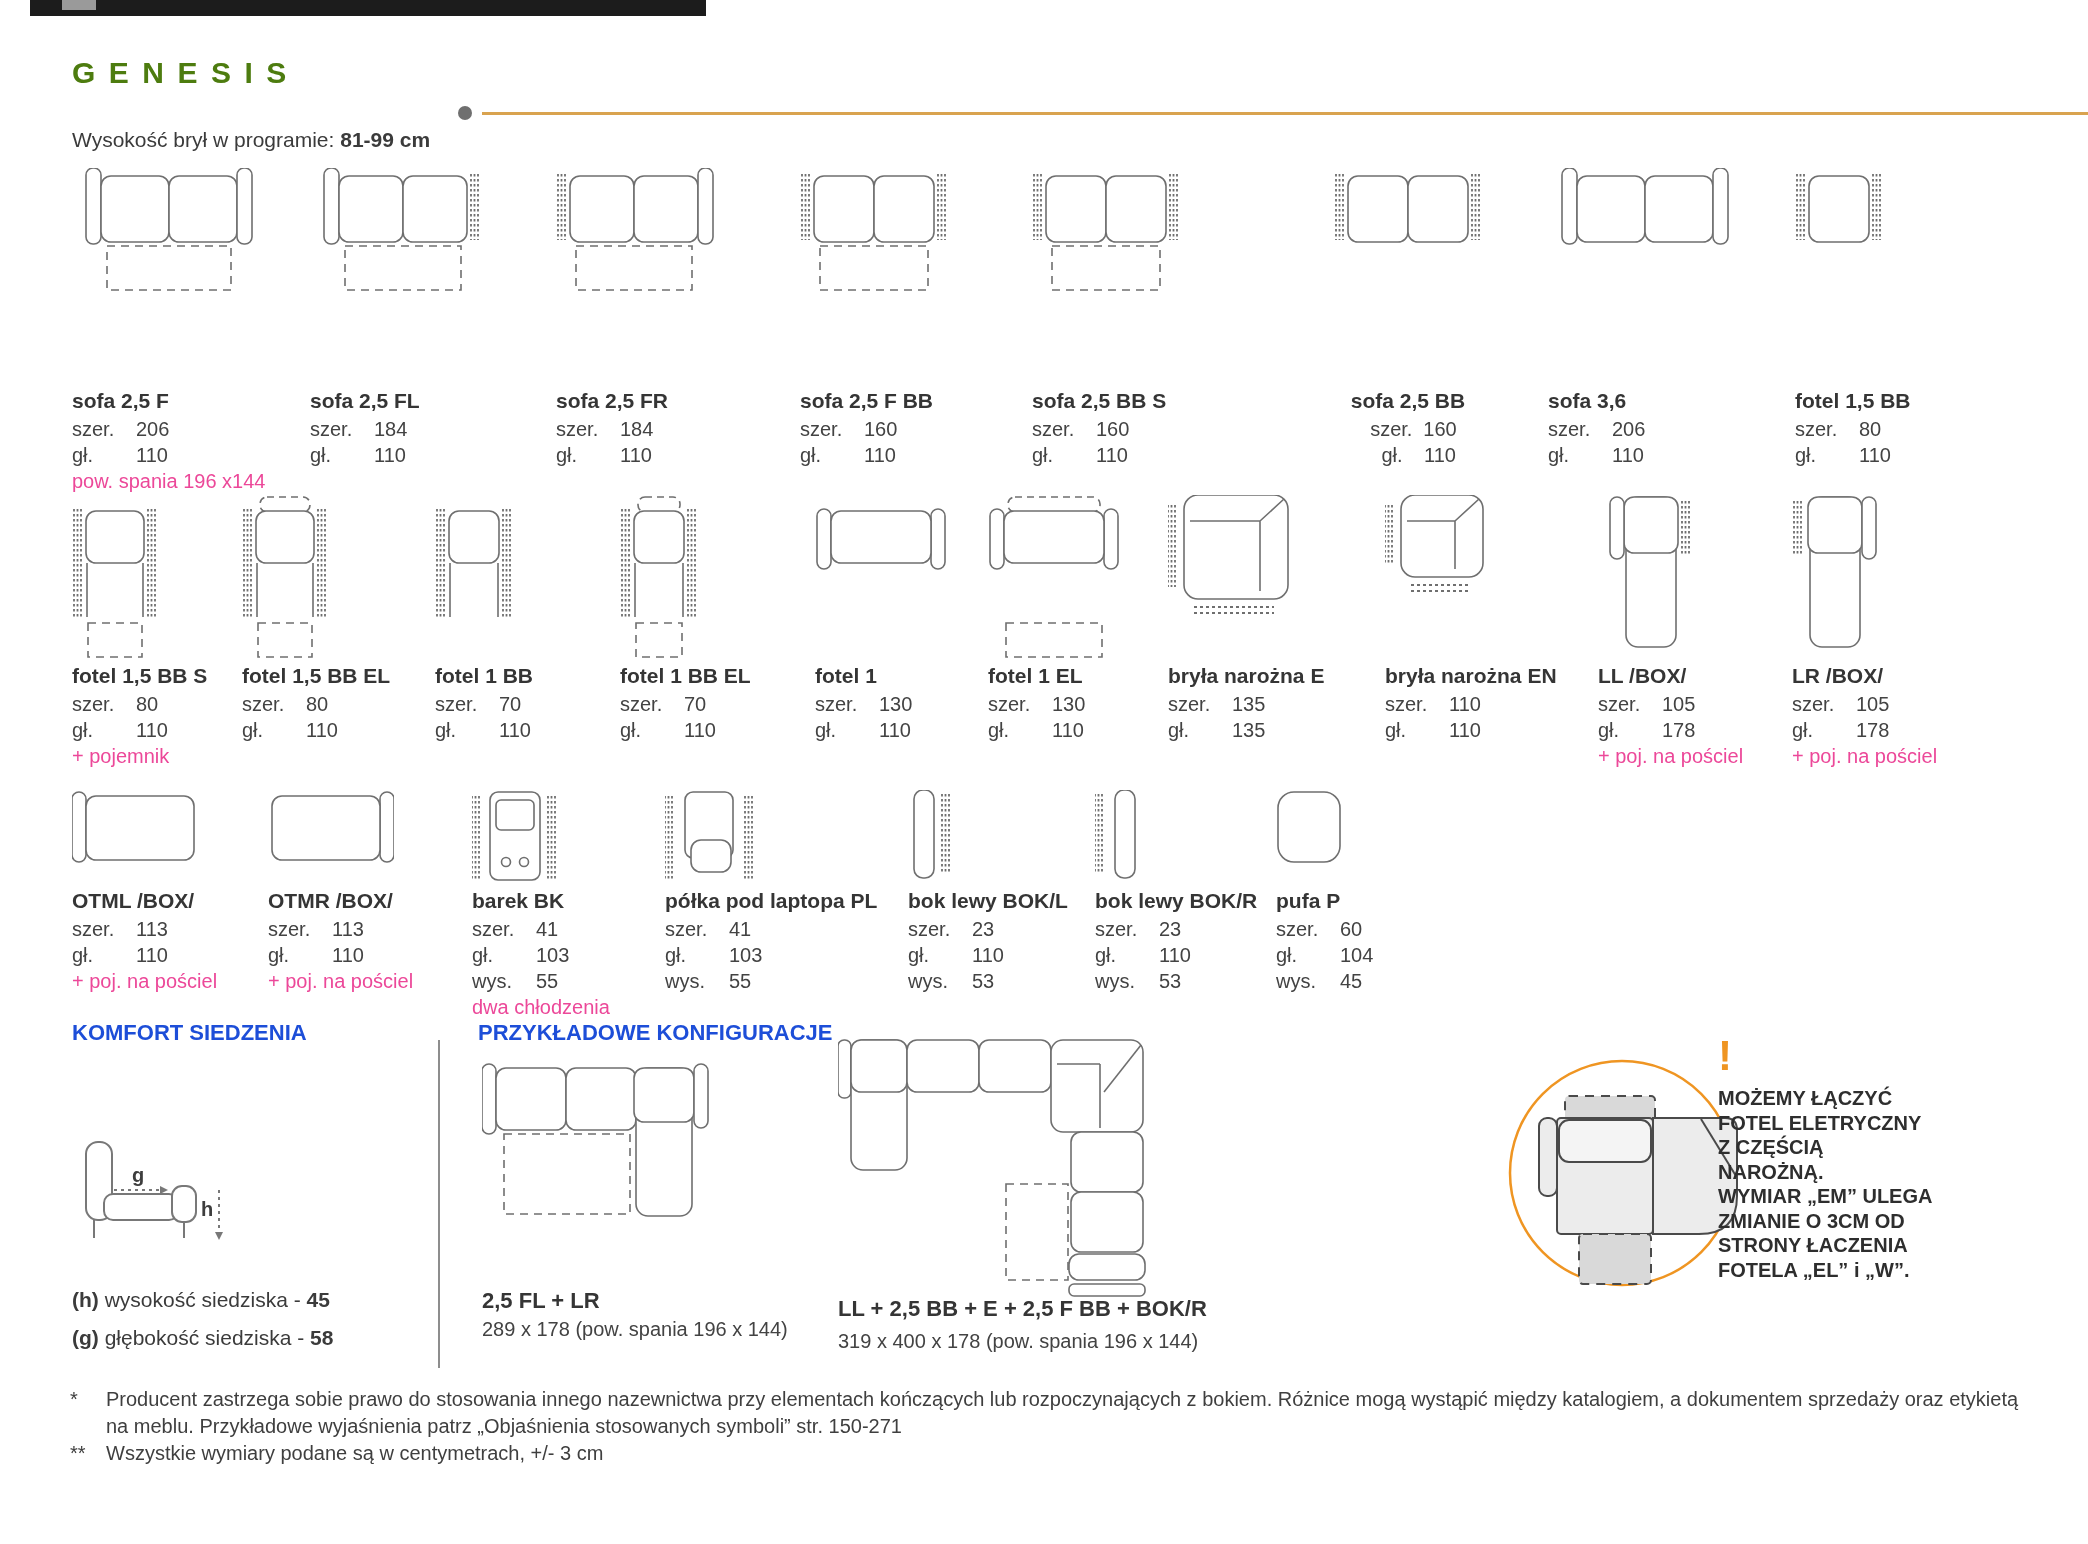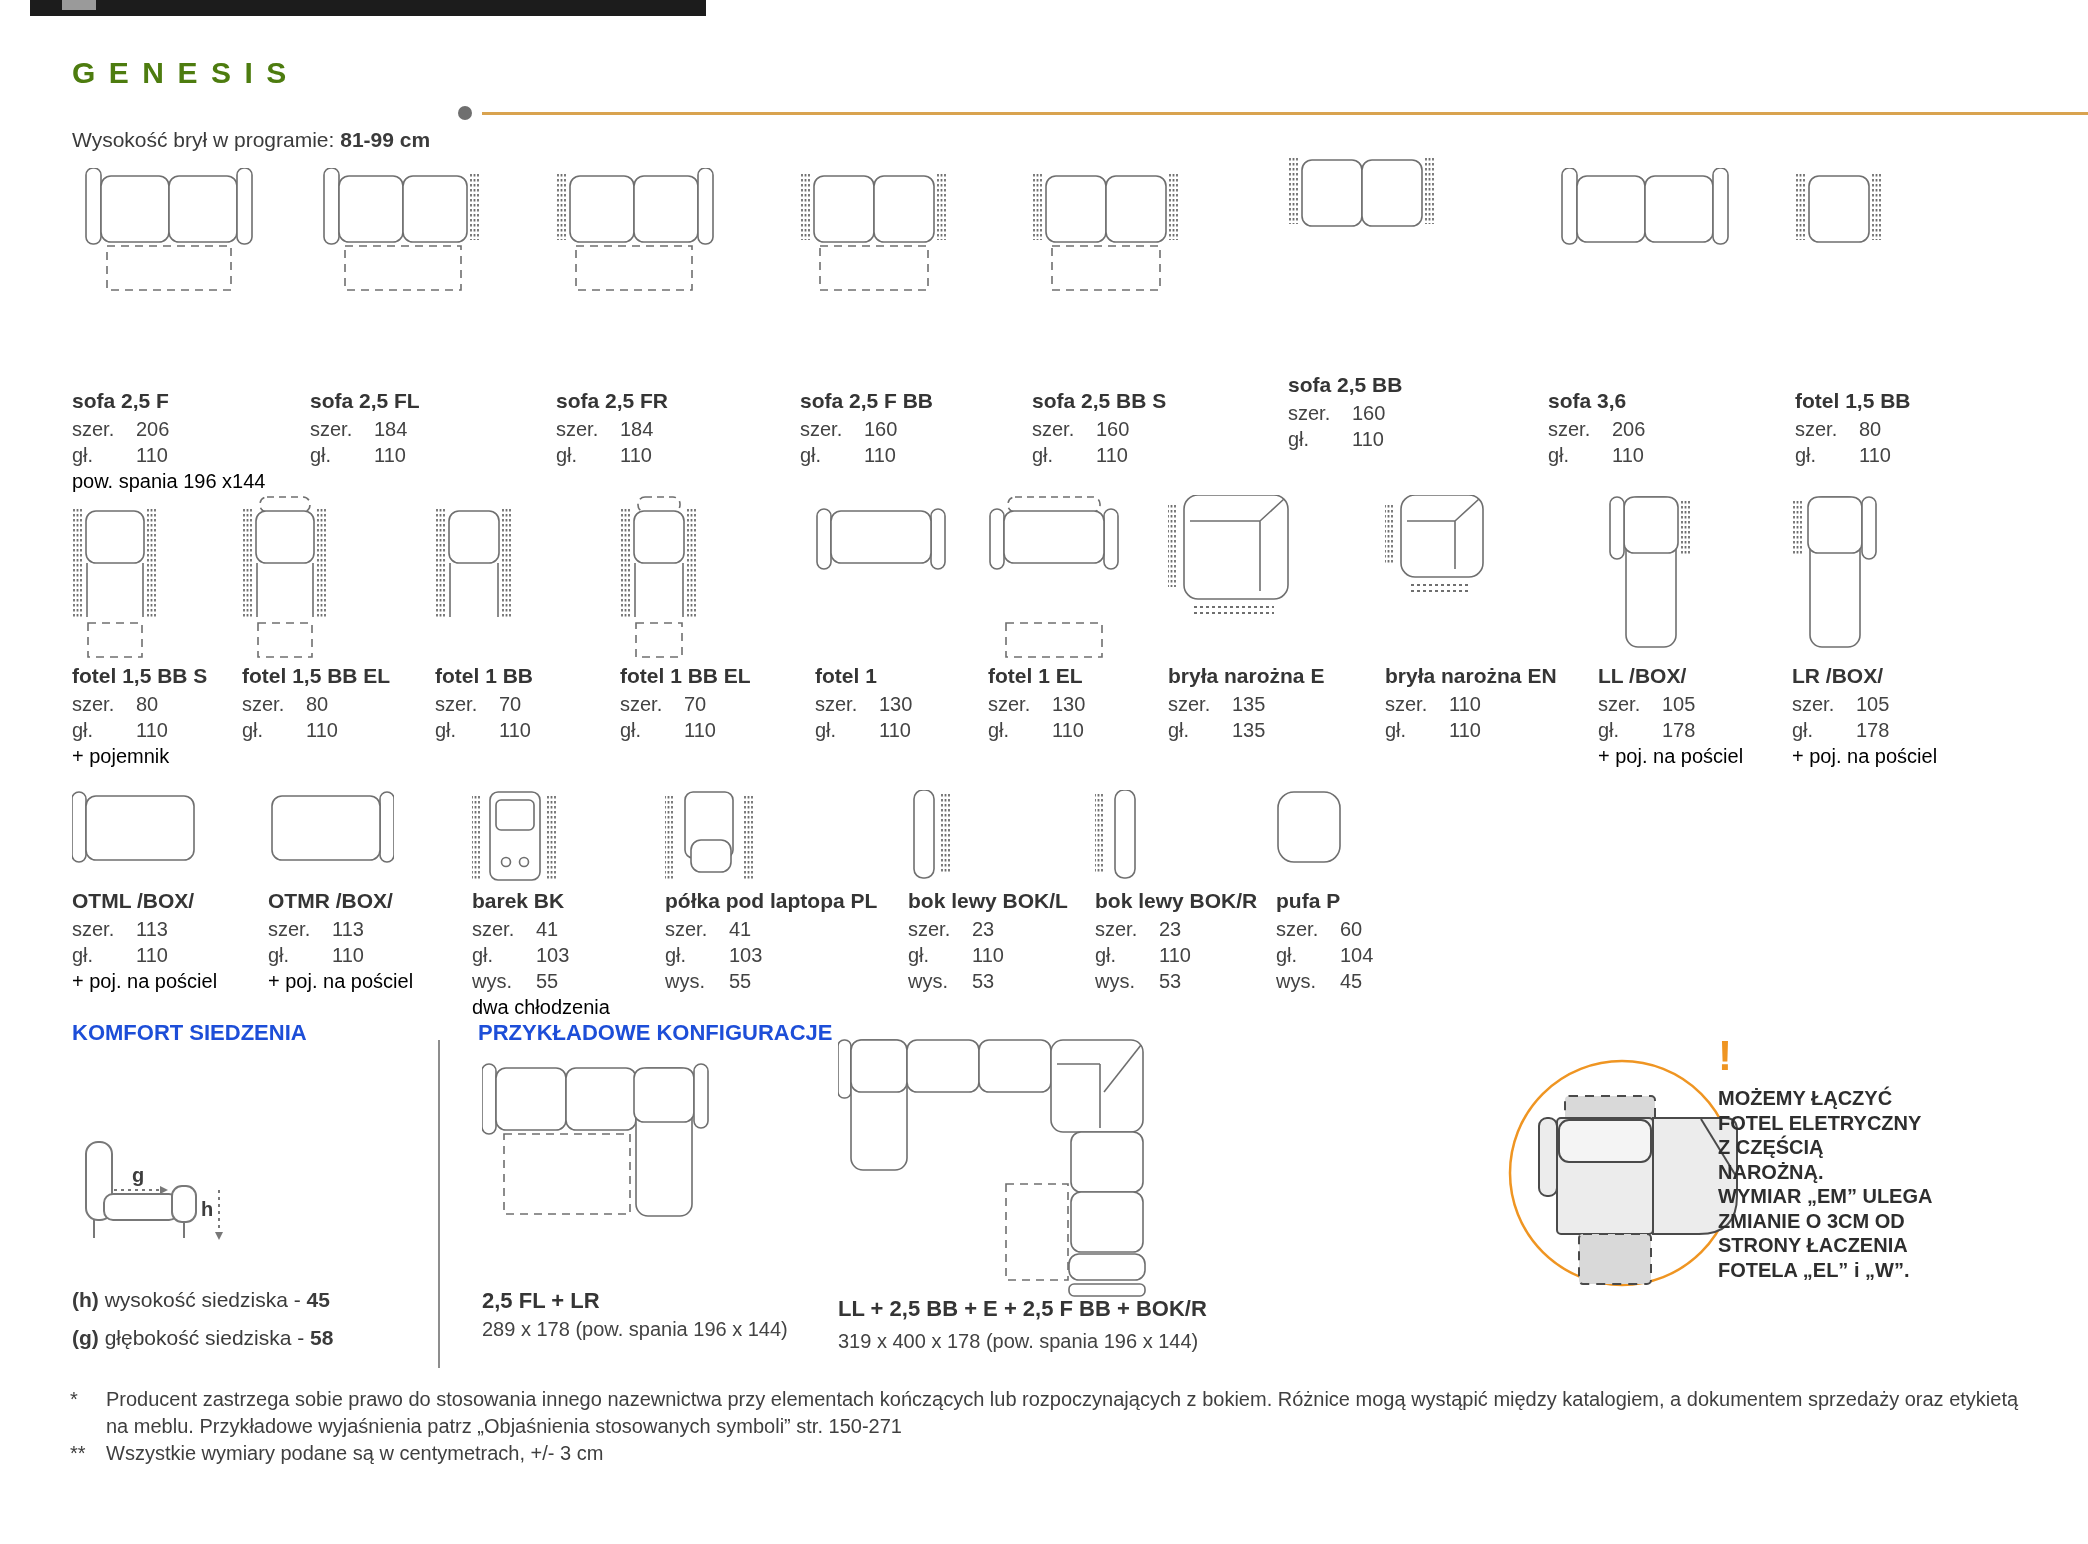--- a/index.html
+++ b/index.html
@@ -18,21 +18,21 @@
   .hline{left:482px;top:112px;width:1606px;height:3px;background:#d9a34f;}
   .subtitle{left:72px;top:128px;font-size:21px;color:#3b3b3b;}
   .subtitle b{font-weight:700;}
 
   
   .cell{position:absolute;width:240px;}
   .diag{overflow:visible;}
   .pname{font-weight:700;font-size:21px;color:#353535;line-height:25px;margin-bottom:3px;white-space:nowrap;}
   .spec{font-size:20px;line-height:26px;color:#434343;}
   .spec .k{display:inline-block;width:64px;}
-  .pnote{font-size:20px;line-height:26px;color:#000000;white-space:nowrap;}
+  .pnote{font-size:20px;line-height:26px;color:#ec4899;white-space:nowrap;}
 
   
   .sec-h{font-size:22px;font-weight:700;color:#1d4ed8;white-space:nowrap;}
   .divider{left:438px;top:1040px;width:2px;height:328px;background:#8d8d8d;}
   .cline{font-size:21px;color:#3b3b3b;white-space:nowrap;}
   .cline b{font-weight:700;}
   .cfg-name{font-size:22px;font-weight:700;color:#353535;white-space:nowrap;}
   .cfg-dims{font-size:20px;color:#434343;white-space:nowrap;}
 
   .exclaim{left:1718px;top:1036px;font-size:42px;font-weight:800;color:#ef9522;line-height:40px;}
@@ -124,21 +124,21 @@
             <rect x="74" y="8" width="60" height="66" rx="10" fill="#fff" stroke="#6f6f6f" stroke-width="1.6"></rect>
             <line x1="138" y1="6" x2="138" y2="72" stroke="#6f6f6f" stroke-width="1.8" stroke-dasharray="2.5 2.5"></line>
             <line x1="141.5" y1="6" x2="141.5" y2="72" stroke="#6f6f6f" stroke-width="1.8" stroke-dasharray="2.5 2.5"></line>
             <line x1="145" y1="6" x2="145" y2="72" stroke="#6f6f6f" stroke-width="1.8" stroke-dasharray="2.5 2.5"></line>
             <rect x="20" y="78" width="108" height="44" fill="none" stroke="#6f6f6f" stroke-width="1.6" stroke-dasharray="8 6"></rect>
           </svg></div>
         <div class="pname">sofa 2,5 BB S</div>
         <div class="spec"><span class="k">szer.</span><span class="v">160</span></div>
         <div class="spec"><span class="k">gł.</span><span class="v">110</span></div>
       </div>
-      <div class="cell" style="left: 1288px; top: 152px;">
+      <div class="cell" style="left: 1288px; top: 168px; text-align: center;">
         <div class="diag" style="height:220px"><svg width="148" height="82" viewBox="0 0 148 82" fill="none" xmlns="http://www.w3.org/2000/svg">
             <line x1="2" y1="6" x2="2" y2="72" stroke="#6f6f6f" stroke-width="1.8" stroke-dasharray="2.5 2.5"></line>
             <line x1="5.5" y1="6" x2="5.5" y2="72" stroke="#6f6f6f" stroke-width="1.8" stroke-dasharray="2.5 2.5"></line>
             <line x1="9" y1="6" x2="9" y2="72" stroke="#6f6f6f" stroke-width="1.8" stroke-dasharray="2.5 2.5"></line>
             <rect x="14" y="8" width="60" height="66" rx="10" fill="#fff" stroke="#6f6f6f" stroke-width="1.6"></rect>
             <rect x="74" y="8" width="60" height="66" rx="10" fill="#fff" stroke="#6f6f6f" stroke-width="1.6"></rect>
             <line x1="138" y1="6" x2="138" y2="72" stroke="#6f6f6f" stroke-width="1.8" stroke-dasharray="2.5 2.5"></line>
             <line x1="141.5" y1="6" x2="141.5" y2="72" stroke="#6f6f6f" stroke-width="1.8" stroke-dasharray="2.5 2.5"></line>
             <line x1="145" y1="6" x2="145" y2="72" stroke="#6f6f6f" stroke-width="1.8" stroke-dasharray="2.5 2.5"></line>
           </svg></div>

